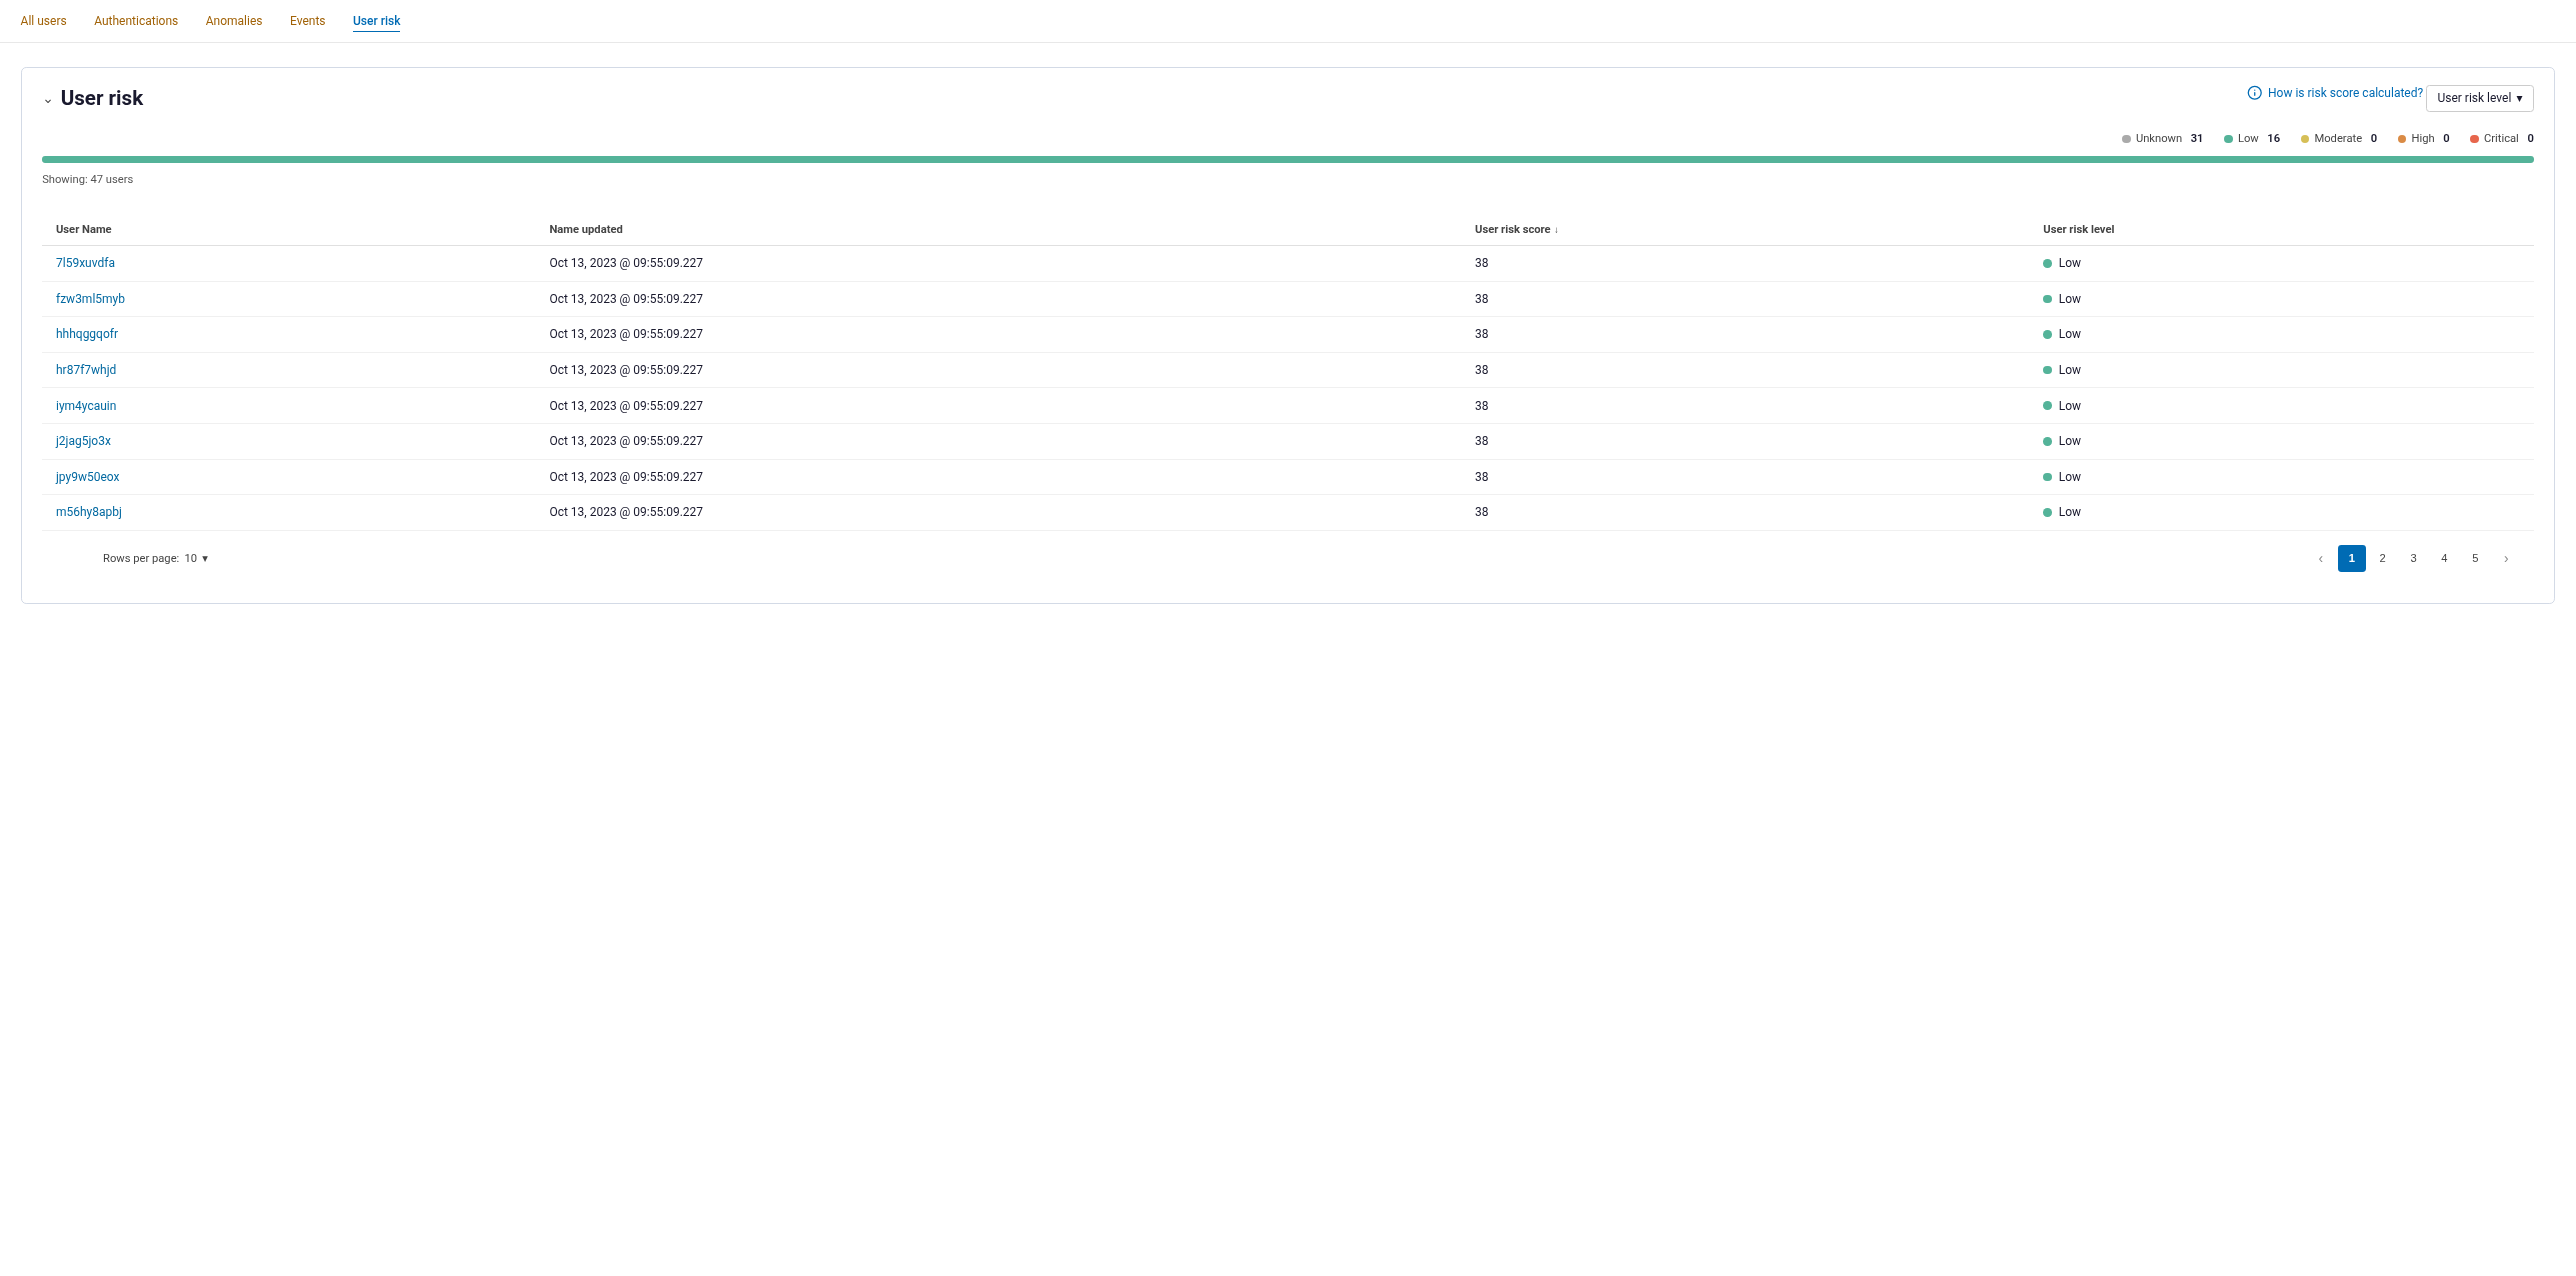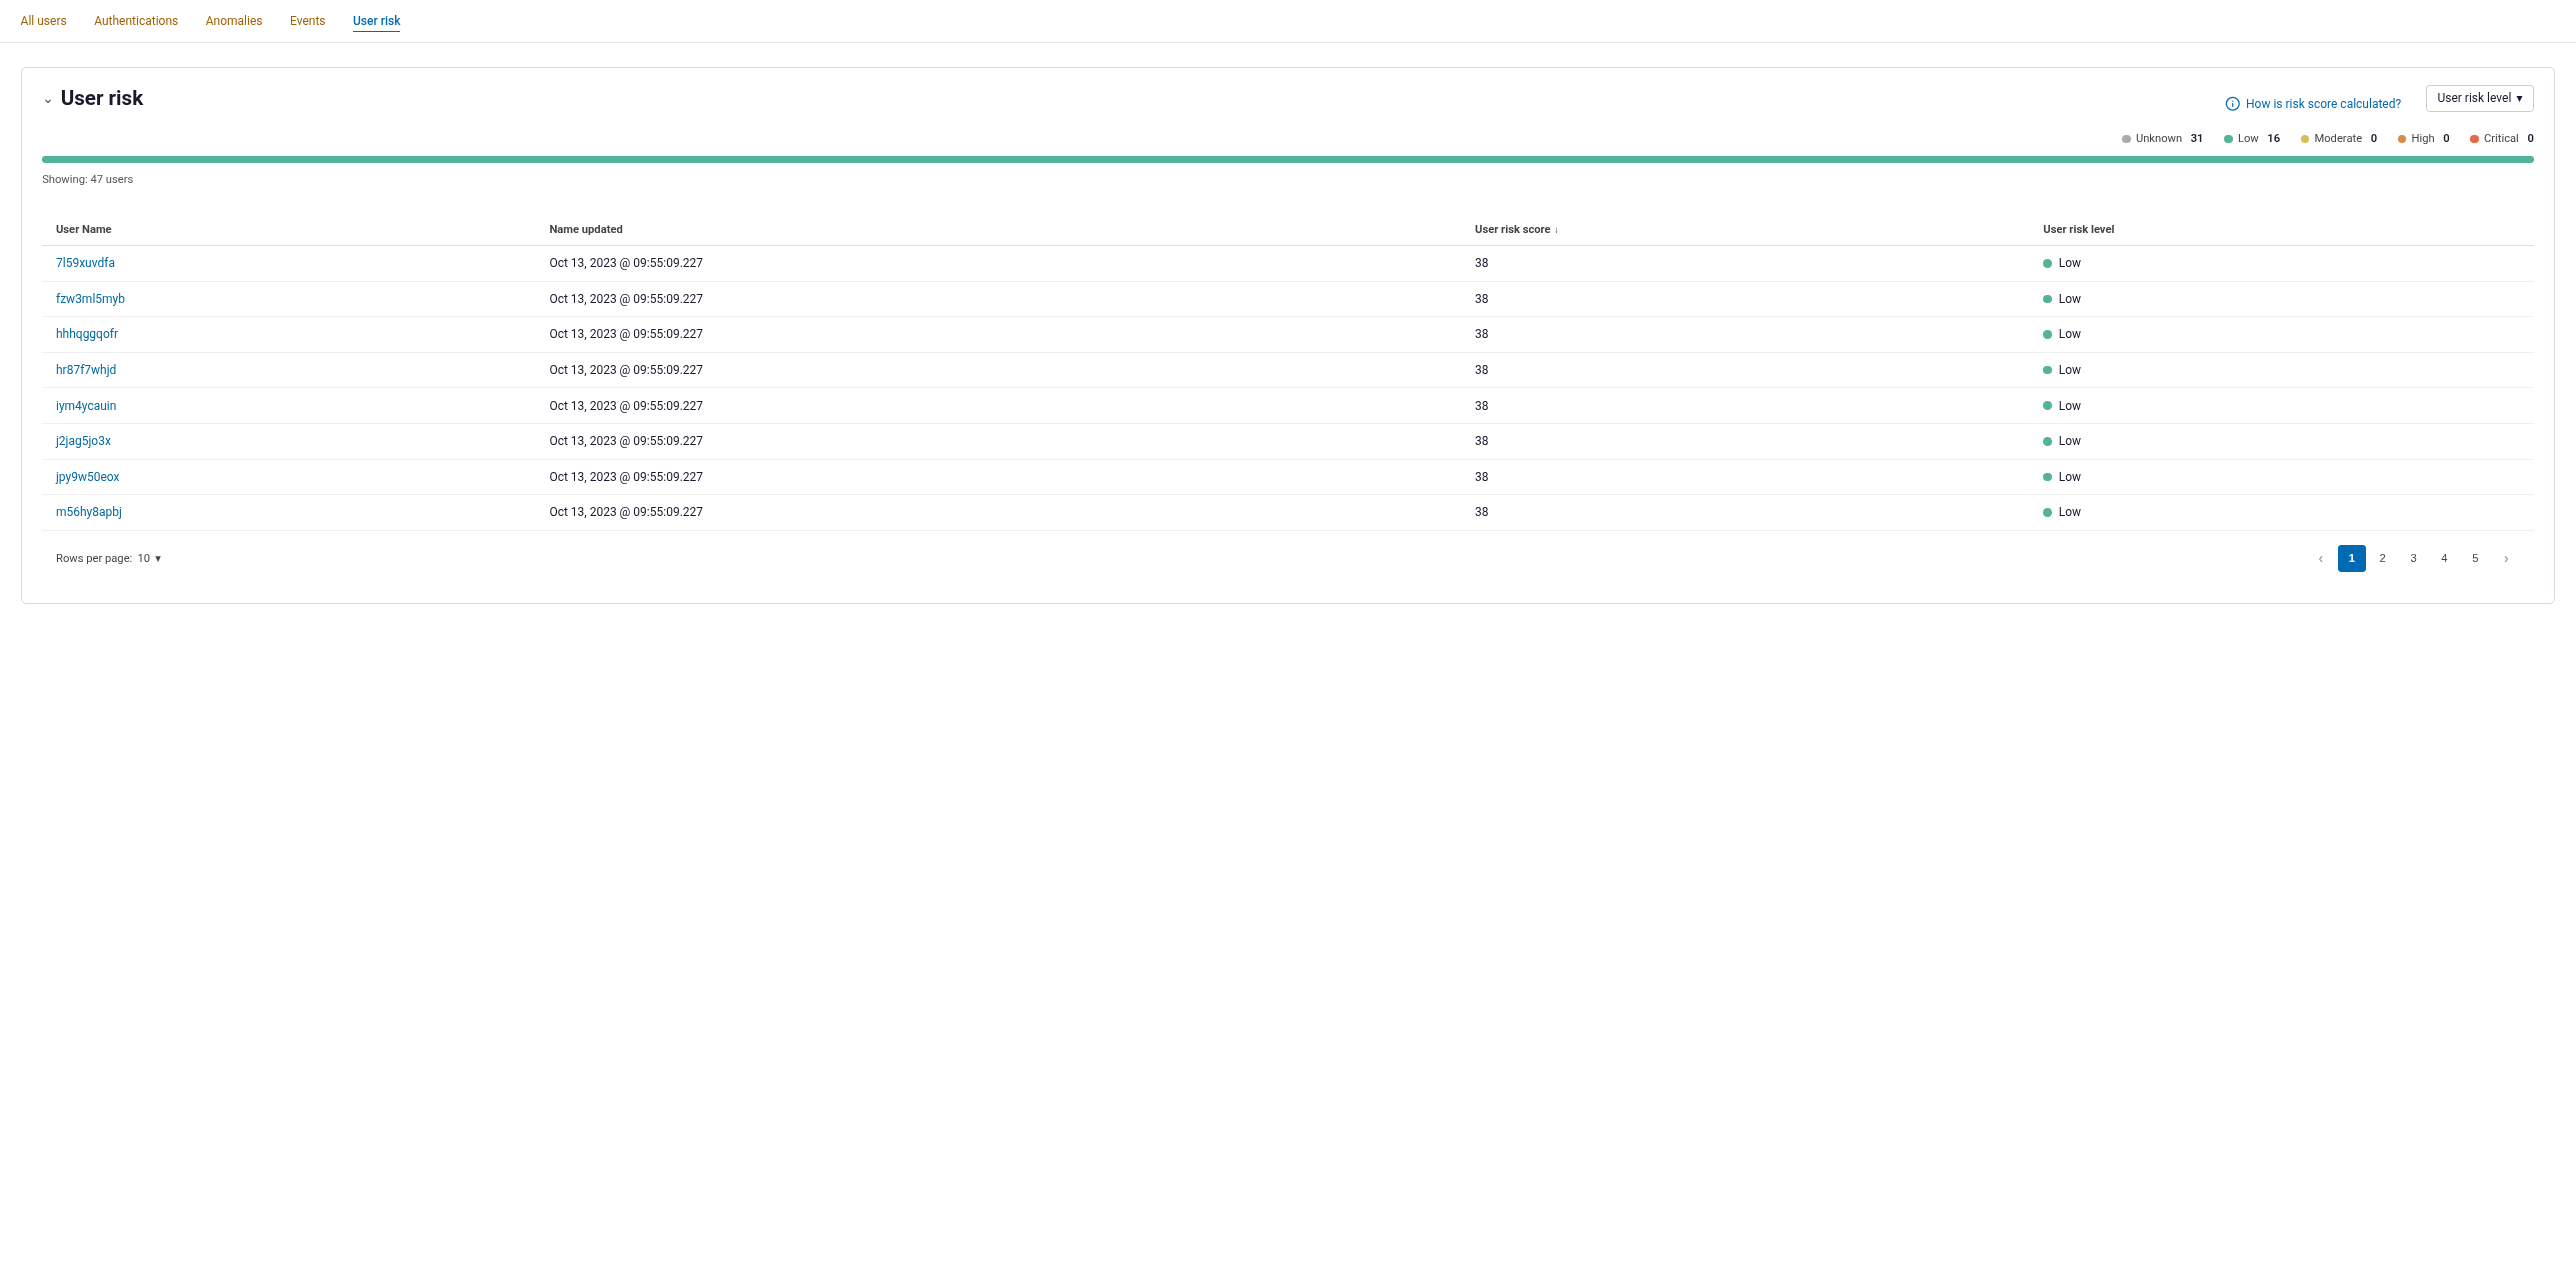--- a/index.html
+++ b/index.html
@@ -9,21 +9,21 @@
     .nav-item { font-size: 12px; color: #a16207; cursor: pointer; padding: 3.4px 0; text-decoration: none; }
     .nav-item.active { color: #006bb4; border-bottom: 1.7px solid #006bb4; font-weight: 500; }
     
     .main-content { padding: 17px 20.6px; }
     
     .section-header { display: flex; align-items: center; justify-content: space-between; margin-bottom: 13.8px; }
     .section-title-group { display: flex; align-items: center; gap: 6.9px; }
     .collapse-icon { cursor: pointer; color: #444; font-size: 13.8px; }
     .section-title { font-size: 20.6px; font-weight: 700; color: #1a1a2e; }
     
-    .header-right { display: flex; align-items: flex-end; gap: 25px; }
+    .header-right { display: flex; align-items: flex-start; gap: 3px; }
     .risk-score-link { display: flex; align-items: center; gap: 5.2px; color: #006bb4; font-size: 12px; cursor: pointer; text-decoration: none; }
     
     .risk-level-dropdown { display: flex; align-items: center; gap: 5.2px; border: 0.9px solid #ccc; border-radius: 3.4px; padding: 5.2px 10.3px; cursor: pointer; font-size: 12px; color: #1a1a2e; background: #fff; }
     
     .legend-bar { display: flex; align-items: flex-end; gap: 20.6px; justify-content: flex-end; padding: 6.9px 0; margin-bottom: 3.4px; }
     .legend-item { display: flex; align-items: center; gap: 5.2px; font-size: 11.2px; color: #444; }
     .legend-dot { width: 8.6px; height: 8.6px; border-radius: 50%; }
     .legend-count { font-weight: 600; color: #1a1a2e; margin-left: 3.4px; }
     
     .progress-bar-container { height: 6.9px; background: #e0e0e0; border-radius: 3.4px; margin-bottom: 10.3px; }
@@ -35,21 +35,21 @@
     .data-table th { text-align: left; font-size: 11.2px; font-weight: 700; color: #444; padding: 8.6px 13.8px; border-bottom: 0.9px solid #e0e0e0; cursor: pointer; }
     .sort-icon { display: inline-block; margin-left: 3.4px; font-size: 9.5px; }
     .data-table td { padding: 10.3px 13.8px; border-bottom: 0.9px solid #f0f0f0; font-size: 12px; color: #1a1a2e; }
     
     .user-link { color: #0369a1; text-decoration: none; }
     
     .risk-level-cell { display: flex; align-items: center; gap: 6.9px; }
     .risk-dot { width: 8.6px; height: 8.6px; border-radius: 50%; flex-shrink: 0; }
     
     .pagination { display: flex; align-items: center; justify-content: space-between; padding: 13.8px; }
-    .rows-per-page { display: flex; gap: 5.2px; font-size: 11.2px; color: #444; cursor: pointer; }
+    .rows-per-page { display: flex; gap: 5.2px; font-size: 11.2px; color: #444; cursor: pointer; margin-left: 47px; }
     
     .page-numbers { display: flex; align-items: center; gap: 3.4px; }
     .page-btn { width: 27.5px; height: 27.5px; display: flex; align-items: center; justify-content: center; border-radius: 3.4px; cursor: pointer; font-size: 11.2px; color: #444; border: none; background: none; }
     .page-btn.active { background: #006bb4; color: #fff; font-weight: 600; }
     .page-btn.arrow { color: #888; font-size: 13.8px; }
     
     .panel-border { border: 0.9px solid #d3dae6; border-radius: 5.2px; padding: 17px 20.6px; margin-top: 6.9px; }
   </style>
 </head>
 <body>

